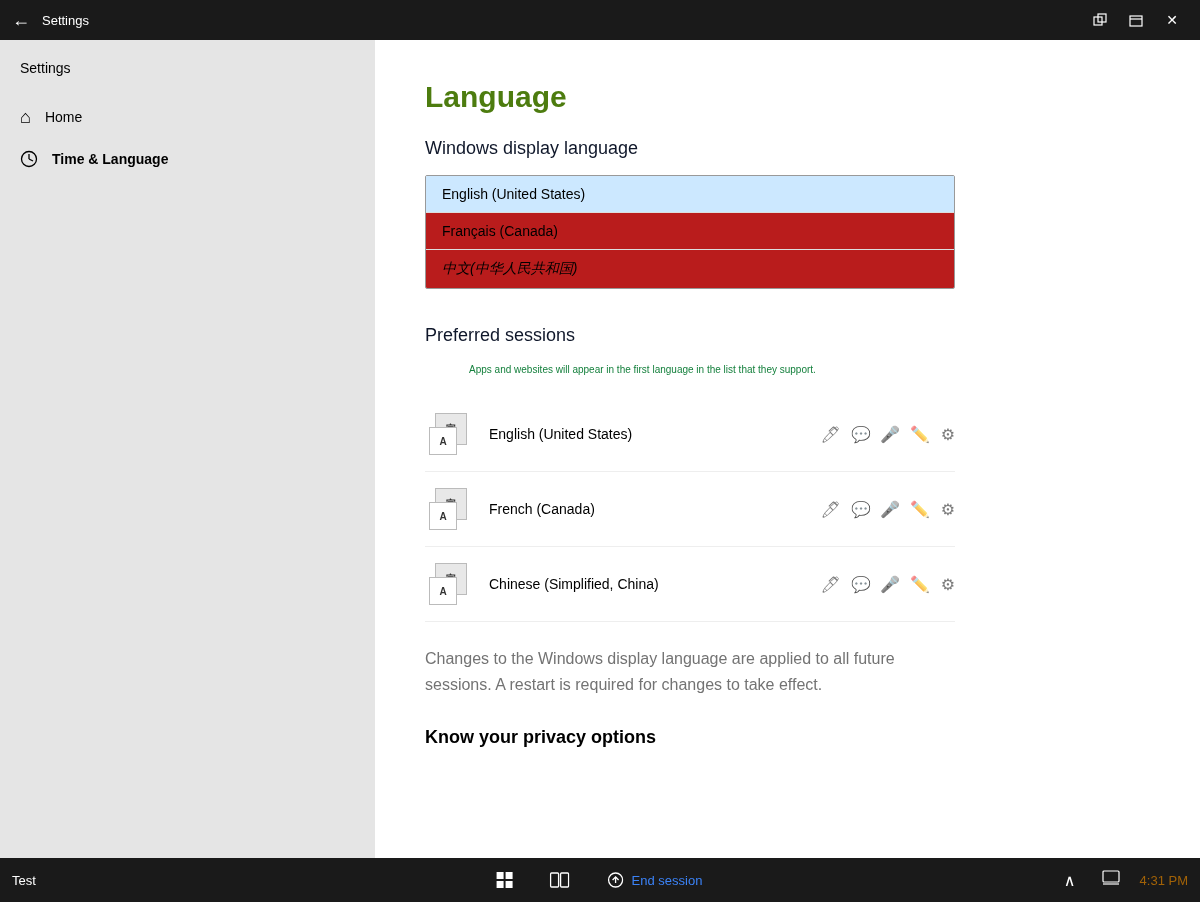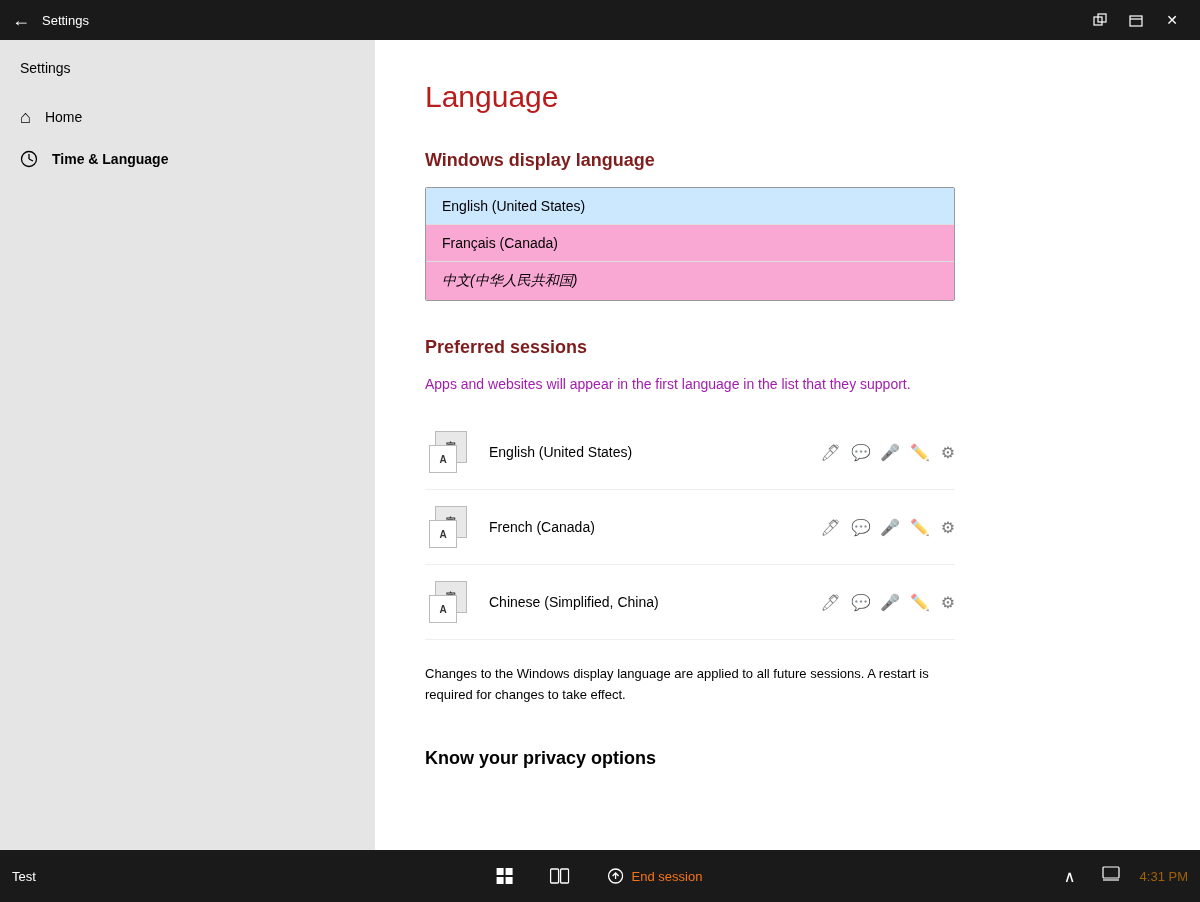--- a/index.html
+++ b/index.html
@@ -84,61 +84,62 @@
 
     
     .main-panel {
       flex: 1;
       background: #fff;
       padding: 40px 50px;
       overflow-y: auto;
     }
     .page-title {
       font-size: 30px;
-      font-weight: 400;
-      margin-bottom: 36px;
-      color: #b91c1c;
+      font-weight: 700;
+      margin-bottom: 24px;
+      color: #4d7c0f;
     }
     .section-title {
       font-size: 18px;
-      font-weight: 700;
+      font-weight: 400;
       margin-bottom: 16px;
-      color: #7f1d1d;
+      color: #0f172a;
       margin-top: 16px;
     }
 
     
     .language-dropdown {
       border: 1px solid #999;
       border-radius: 2px;
       width: 530px;
       margin-bottom: 36px;
       overflow: hidden;
     }
     .language-option {
       padding: 10px 16px;
       font-size: 14px;
       cursor: pointer;
-      background: #f9a8d4;
+      background: #b91c1c;
       color: #000;
       border-bottom: 1px solid #ddd;
     }
     .language-option:last-child { border-bottom: none; font-style: italic; }
     .language-option.selected {
       background: #cce8ff;
       color: #000;
     }
 
     
     .preferred-desc {
-      font-size: 14px;
-      color: #a21caf;
+      font-size: 10px;
+      color: #15803d;
       margin-bottom: 20px;
       line-height: 1.5;
       max-width: 520px;
+      margin-left: 44px;
     }
 
     
     .lang-list-item {
       display: flex;
       align-items: center;
       padding: 12px 0;
       border-bottom: 1px solid #eee;
       max-width: 530px;
     }
@@ -195,37 +196,37 @@
       align-items: center;
       color: #444;
       font-size: 16px;
     }
     .lang-feature-icon {
       cursor: pointer;
       opacity: 0.7;
     }
 
     .note-text {
-      font-size: 13px;
-      color: #000000;
+      font-size: 16px;
+      color: #737373;
       margin-top: 24px;
-      margin-bottom: 42px;
+      margin-bottom: 30px;
       max-width: 530px;
       line-height: 1.6;
     }
 
     .privacy-title {
       font-size: 18px;
       font-weight: 700;
       color: #000;
     }
 
     
     .taskbar {
-      height: 52px;
+      height: 44px;
       background: #1a1a1a;
       display: flex;
       align-items: center;
       padding: 0 12px;
       flex-shrink: 0;
       color: #fff;
     }
     .taskbar-start-label {
       font-size: 13px;
       color: #fff;
@@ -248,21 +249,21 @@
       padding: 6px 8px;
       display: flex;
       align-items: center;
       gap: 8px;
     }
     .end-session-btn {
       display: flex;
       align-items: center;
       gap: 8px;
       font-size: 13px;
-      color: #f97316;
+      color: #3b82f6;
       background: none;
       border: none;
       cursor: pointer;
       padding: 4px 10px;
       border-radius: 2px;
     }
     .taskbar-right {
       margin-left: auto;
       display: flex;
       align-items: center;

